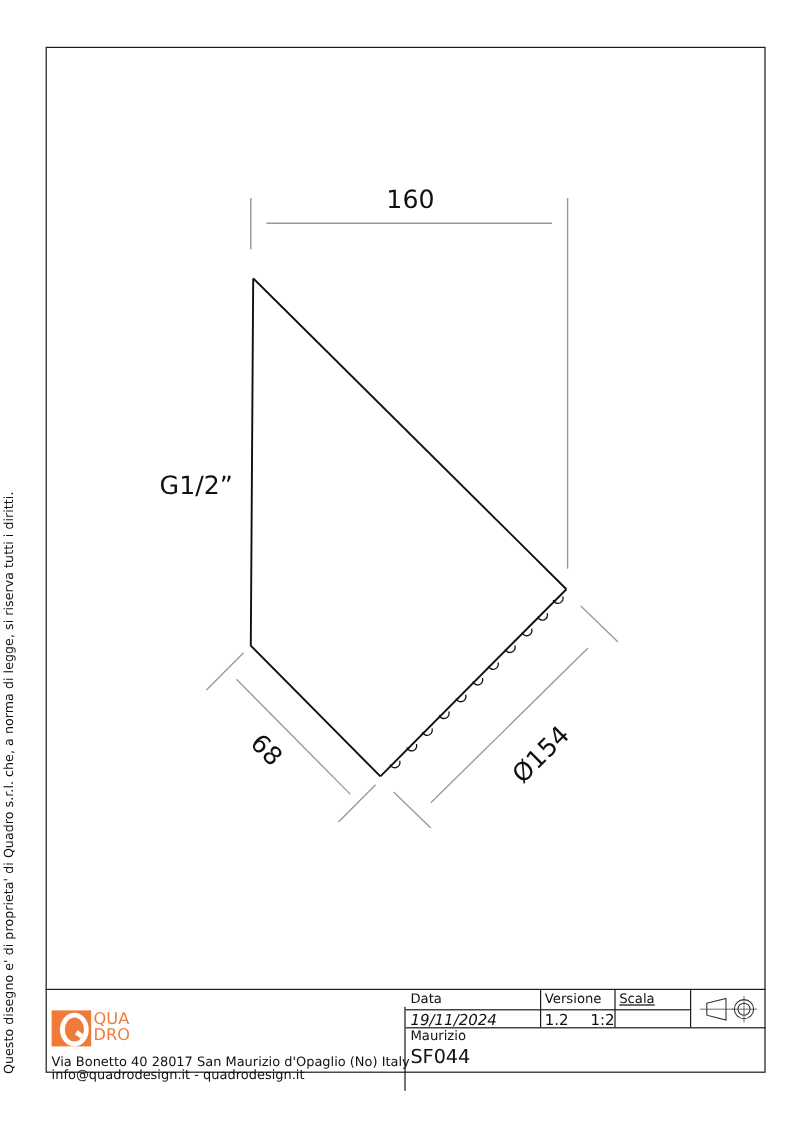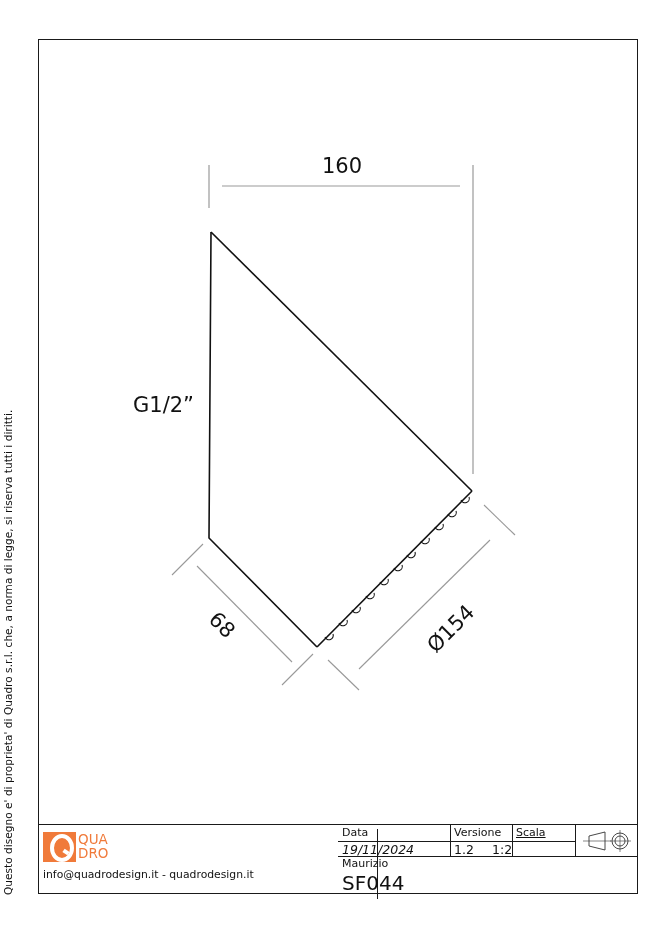--- a/index.html
+++ b/index.html
@@ -2,31 +2,31 @@
 <html><head>
 <meta charset="utf-8">
 <style>
   html, body { margin:0; padding:0; background:#ffffff; }
   body { width:665px; height:940px; position:relative; overflow:hidden; font-family:"DejaVu Sans", sans-serif; color:#111; }
   .frame { position:absolute; left:38px; top:39px; width:600px; height:855px; border:1.5px solid #1a1a1a; box-sizing:border-box; }
   .side-note { position:absolute; left:2px; top:895px; transform-origin:0 0; transform:rotate(-90deg); font-size:10.5px; white-space:nowrap; color:#111; letter-spacing:0.05px; }
   svg.drawing { position:absolute; left:0; top:0; }
   .dimtxt { font-family:"DejaVu Sans", sans-serif; font-size:21px; fill:#111; }
   .titleblock { position:absolute; left:38px; top:824px; width:600px; height:70px; border-top:1.5px solid #1a1a1a; box-sizing:border-box; }
-  .logo-area { position:absolute; left:0; top:4px; width:340px; height:70px; border-right:1.5px solid #1a1a1a; box-sizing:border-box; }
+  .logo-area { position:absolute; left:0; top:14px; width:300px; height:70px; border-right:1.5px solid #1a1a1a; box-sizing:border-box; }
   .logo-box { position:absolute; left:5px; top:3px; width:33px; height:30px; background:#f07a3a; }
   .logo-q { position:absolute; left:7px; top:2px; width:16px; height:20px; border:4px solid #fff; border-radius:50%; }
   .logo-q-tail { position:absolute; left:20px; top:18px; width:6px; height:4px; background:#fff; transform:rotate(35deg); }
   .logo-text { position:absolute; left:40px; top:3px; color:#f07a3a; font-size:13.5px; line-height:14px; }
   .addr { position:absolute; left:5px; top:41px; font-size:10.8px; line-height:10.5px; color:#111; white-space:nowrap; }
   .cell { position:absolute; font-size:11px; color:#111; box-sizing:border-box; padding-left:4px; }
   .hline { position:absolute; height:0; border-top:1.2px solid #1a1a1a; }
   .vline { position:absolute; width:0; border-left:1.2px solid #1a1a1a; }
   .value { font-size:12.5px; }
-  .code { font-size:20px; }
+  .code { font-size:16px; }
 </style>
 </head>
 <body>
 
 <div class="frame"></div>
 
 <div class="side-note">Questo disegno e' di proprieta' di Quadro s.r.l. che, a norma di legge, si riserva tutti i diritti.</div>
 
 <svg class="drawing" width="665" height="940" viewBox="0 0 665 940">
 
@@ -70,20 +70,21 @@
   <div class="logo-area">
     <div class="logo-box">
       <div class="logo-q"></div>
       <div class="logo-q-tail"></div>
     </div>
     <div class="logo-text">
       <div>QUA</div>
       <div>DRO</div>
     </div>
     <div class="addr">
+      <div>Via Bonetto 40  28017 San Maurizio d'Opaglio (No) Italy</div>
       <div>info@quadrodesign.it  -  quadrodesign.it</div>
     </div>
   </div>
 
   <div class="hline" style="left:300px; top:16px; width:238px;"></div>
   <div class="hline" style="left:300px; top:31px; width:300px;"></div>
   <div class="vline" style="left:412px; top:0; height:31px;"></div>
   <div class="vline" style="left:474px; top:0; height:31px;"></div>
   <div class="vline" style="left:537px; top:0; height:31px;"></div>
 

